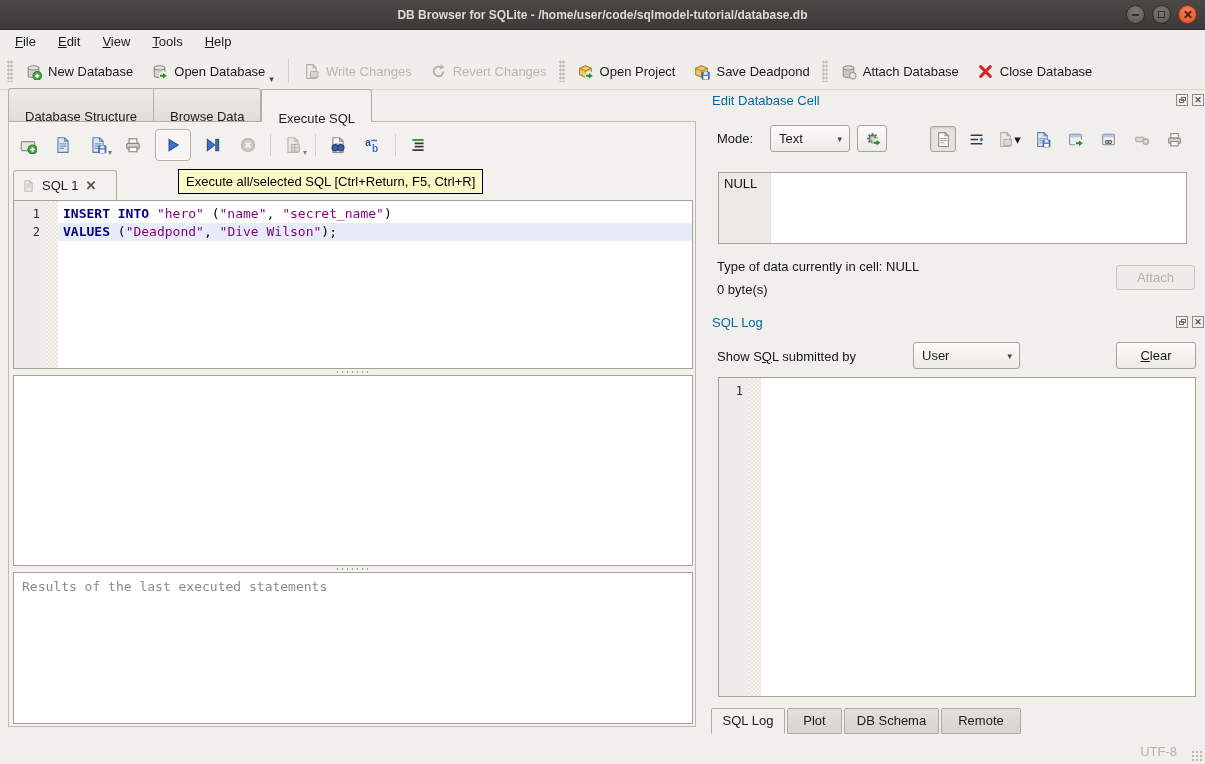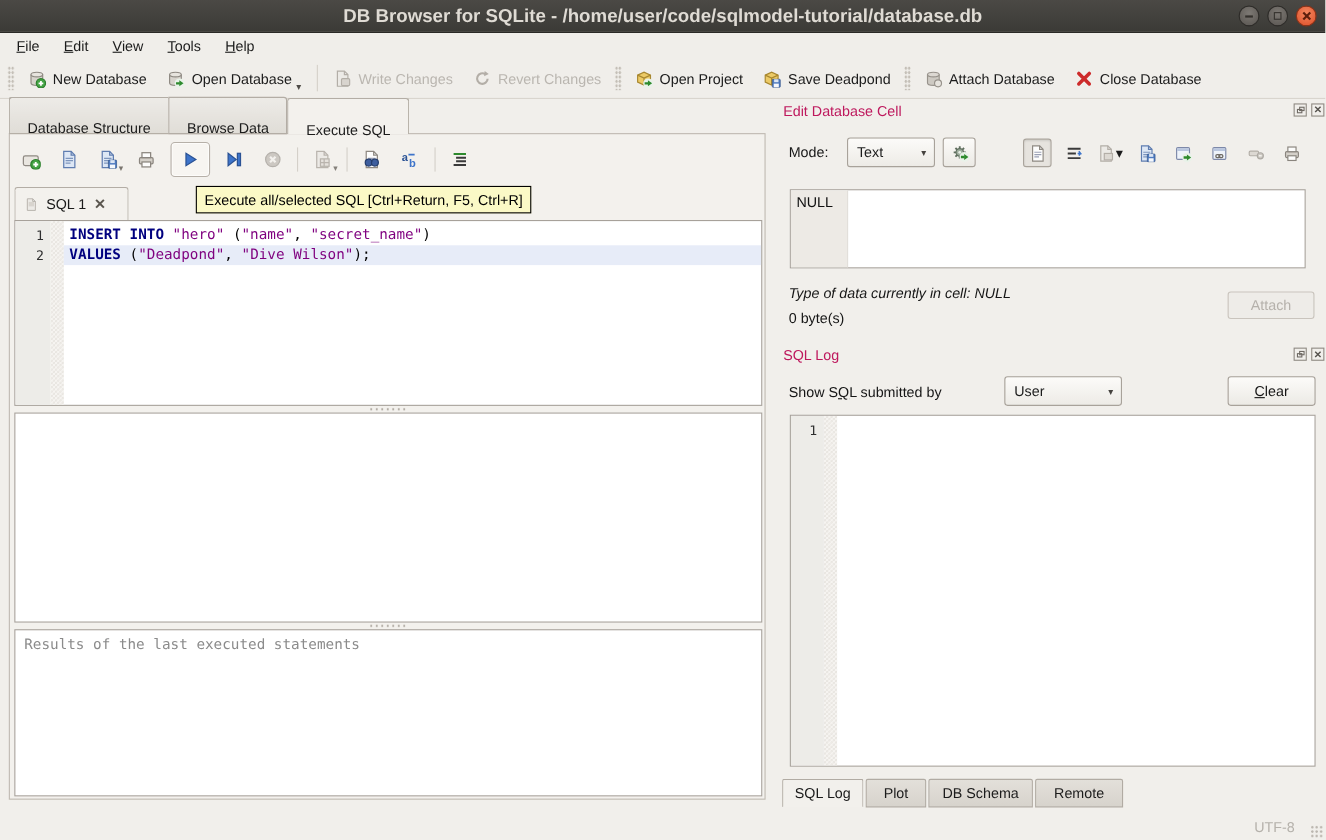--- a/index.html
+++ b/index.html
@@ -14,21 +14,21 @@
   }
   
   .titlebar {
     position:absolute; left:0; top:0; width:1205px; height:30px;
     background: linear-gradient(#4b4945,#3b3a36);
     border-bottom:1px solid #2a2926;
   }
   .titlebar .title {
     position:absolute; left:0; right:0; top:0; height:30px;
     line-height:30px; text-align:center;
-    color:#dfdbd4; font-weight:bold; font-size:17px;
+    color:#dfdbd4; font-weight:bold; font-size:12px;
   }
   .winbtns { position:absolute; right:8px; top:5px; display:flex; gap:7px; }
   .wbtn {
     width:19px; height:19px; border-radius:50%;
     background: radial-gradient(circle at 50% 35%, #7d7974, #585450);
     border:1px solid #2e2c29; position:relative; cursor:pointer;
   }
   .wbtn.close { background: radial-gradient(circle at 50% 35%, #f3875f, #dc4e28); border-color:#8c3218; }
   .wbtn .g-min { position:absolute; left:5px; top:8px; width:7px; height:2px; background:#34312d; }
   .wbtn .g-max { position:absolute; left:5px; top:5px; width:7px; height:7px; border:1.5px solid #34312d; }
@@ -119,21 +119,21 @@
   .tok-str { color:#7f007f; }
   .tok-pl { color:#000; }
   .pane-plain { position:absolute; background:#fff; border:1px solid #a7a19a; }
   .results-pane { position:absolute; background:#fff; border:1px solid #a7a19a;
     font-family:"DejaVu Sans Mono", monospace; font-size:13px; color:#8b8b8b; padding:6px 8px; }
   .hsplit { position:absolute; left:0; width:100%; height:6px; display:flex; align-items:center; justify-content:center; cursor:row-resize; }
   .hsplit .dots { width:34px; height:4px;
     background-image:radial-gradient(#a9a39b 1px, transparent 1.2px);
     background-size:5px 4px; }
   
-  .dock-title { position:absolute; color:#be185d; }
+  .dock-title { position:absolute; color:#0369a1; }
   .dock-btns { position:absolute; display:flex; gap:4px; }
   .dbtn { width:12px; height:12px; border:1px solid #8f8a83; position:relative; background:#f1efeb; cursor:pointer; }
   .dbtn .fl1 { position:absolute; left:2px; top:4px; width:5px; height:4px; border:1px solid #6f6a64; background:#f1efeb; }
   .dbtn .fl2 { position:absolute; left:4px; top:2px; width:5px; height:4px; border:1px solid #6f6a64; }
   .dbtn .dx { position:absolute; left:0; top:-1px; width:10px; height:10px; font-size:9px; line-height:12px; text-align:center; color:#55524d; font-weight:bold; }
   .label { position:absolute; color:#161616; }
   .combo {
     position:absolute; background:linear-gradient(#fcfbf9,#edebe6);
     border:1px solid #a8a29a; border-radius:3px; display:flex; align-items:center;
     padding-left:8px; cursor:pointer;
@@ -544,21 +544,21 @@
         <use href="#g-printer"></use>
       </svg>
   </div>
 </div>
 
 <div class="cellbox" style="left:718px; top:172px; width:469px; height:72px;">
   <div class="cgutter"></div>
   <div class="cval">NULL</div>
 </div>
 
-<div class="label" style="left:717px; top:259px;font-style:italic;">Type of data currently in cell: NULL</div>
+<div class="label" style="left:717px; top:259px;">Type of data currently in cell: NULL</div>
 <div class="btn disabled" style="left:1116px; top:265px; width:79px; height:25px; line-height:23px;">Attach</div>
 <div class="label" style="left:717px; top:282px;">0 byte(s)</div>
 
 <div class="dock-title" style="left:712px; top:315px;">SQL Log</div>
 <div class="dock-btns" style="left:1176px; top:316px;">
   <div class="dbtn">
       <div class="fl1"></div>
       <div class="fl2"></div>
     </div>
   <div class="dbtn">

